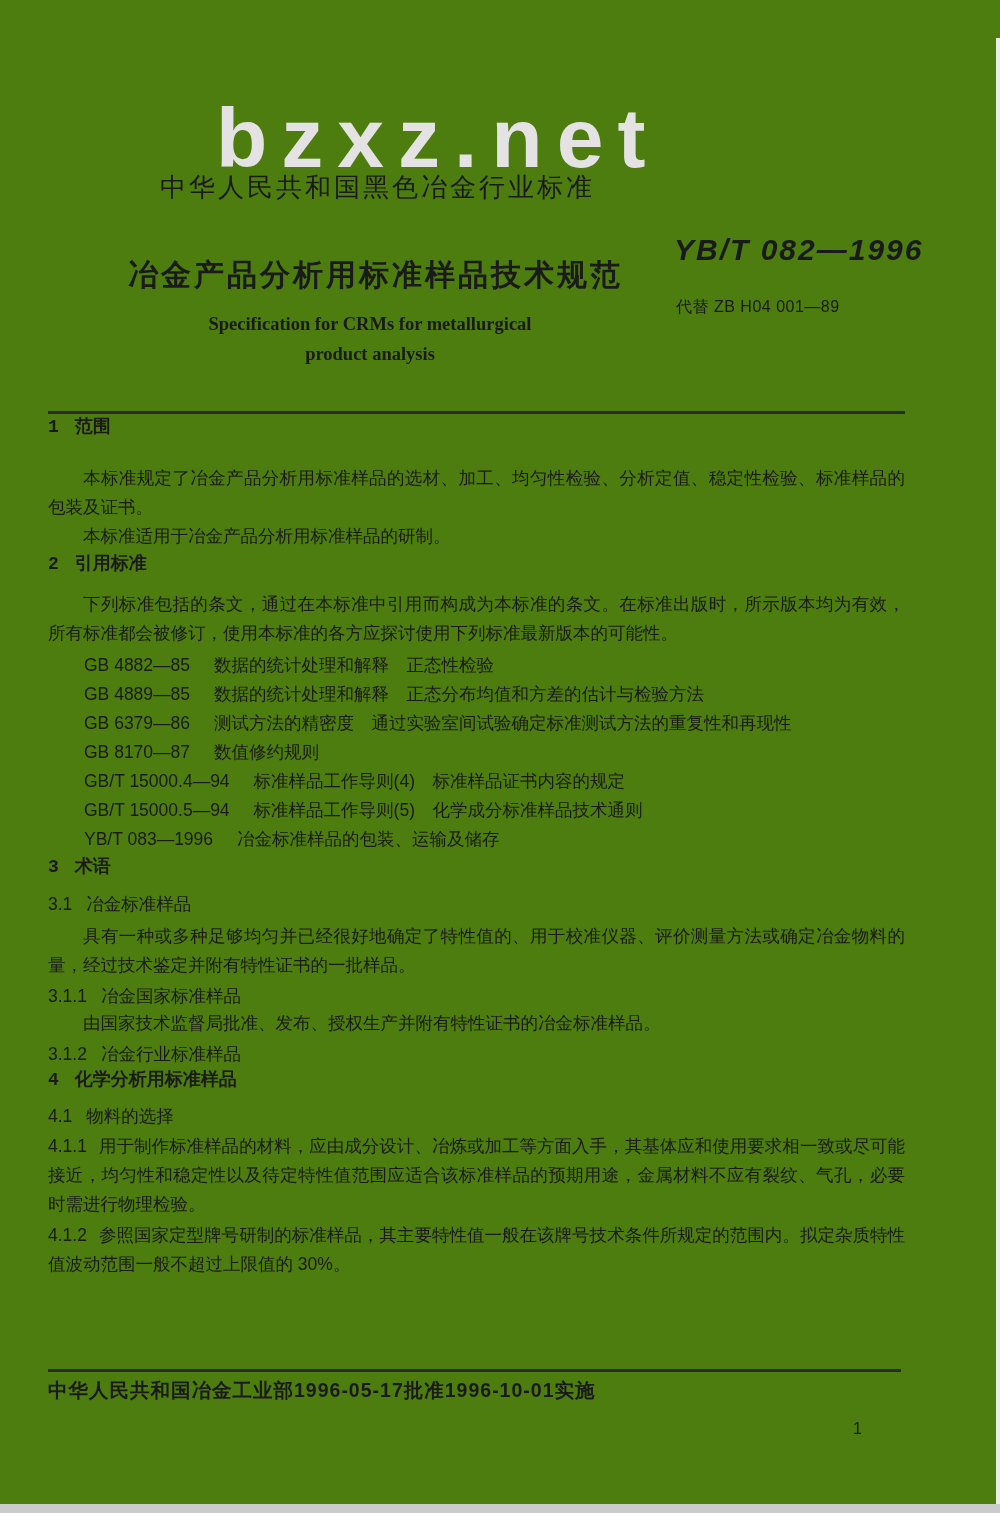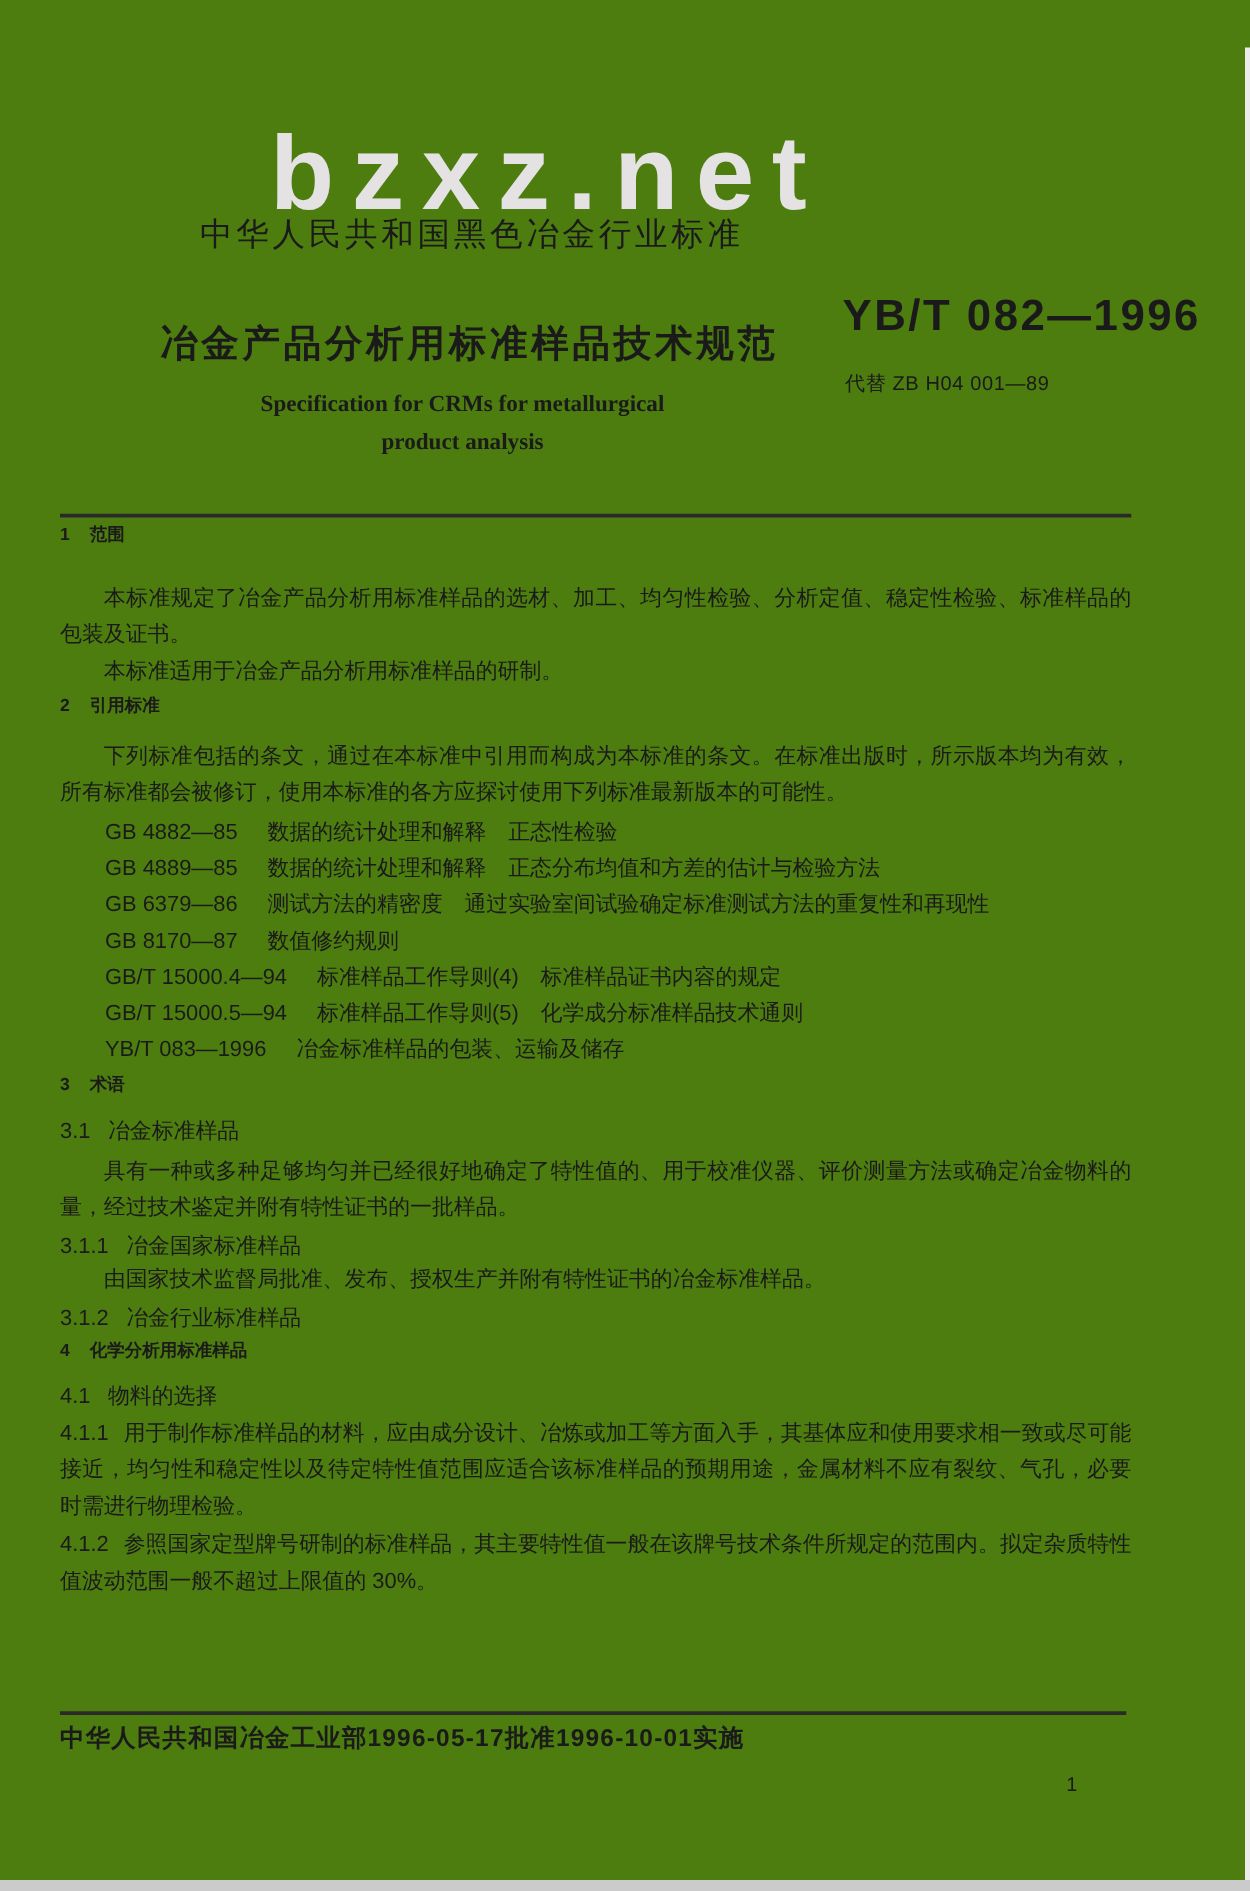--- a/index.html
+++ b/index.html
@@ -12,31 +12,31 @@
     overflow:hidden;
   }
   
   .watermark{
     position:absolute;left:216px;top:90px;
     font-size:84px;font-weight:700;letter-spacing:14px;
     color:#e4e2e2;user-select:none;
   }
   
   .org-line{position:absolute;left:160px;top:170px;font-size:26px;font-weight:400;letter-spacing:3px;}
-  .std-number{position:absolute;left:674px;top:233px;font-size:35px;font-weight:700;letter-spacing:2px;}
+  .std-number{position:absolute;left:674px;top:233px;font-size:30px;font-weight:700;letter-spacing:2px;font-style:italic;}
   .title-cn{position:absolute;left:128px;top:255px;font-size:30px;font-weight:700;letter-spacing:3px;text-align:center;}
   .replaces{position:absolute;left:676px;top:297px;font-size:16px;letter-spacing:.5px;}
   .title-en{position:absolute;left:170px;width:400px;text-align:center;
     font-family:"Liberation Serif",serif;font-weight:700;font-size:18.5px;}
   .title-en.l1{top:314px;}
   .title-en.l2{top:344px;}
   
   .content{position:absolute;left:48px;top:411px;width:857px;}
   .rule{height:3px;background:#2a2a2a;}
-  h2.sec{font-size:14px;font-weight:700;margin:0;line-height:26px;}
+  h2.sec{font-size:18px;font-weight:700;margin:0;line-height:26px;font-family:Liberation Mono, monospace;}
   h2.sec .num{margin-right:16px;}
   .sub{font-size:17.5px;font-weight:400;line-height:26px;margin:0;}
   .sub .num{margin-right:14px;}
   p{margin:0;font-size:17.5px;line-height:29px;text-align:justify;}
   .indent{text-indent:35px;}
   .clause .cnum{margin-right:12px;}
   .ref{padding-left:36px;font-size:17.5px;line-height:29px;white-space:nowrap;}
   .ref .code{margin-right:24px;}
   .mt19{margin-top:19px}.mt17{margin-top:17px}.mt14{margin-top:24px}
   .mt13{margin-top:13px}.mt11{margin-top:11px}.mt10{margin-top:10px}

